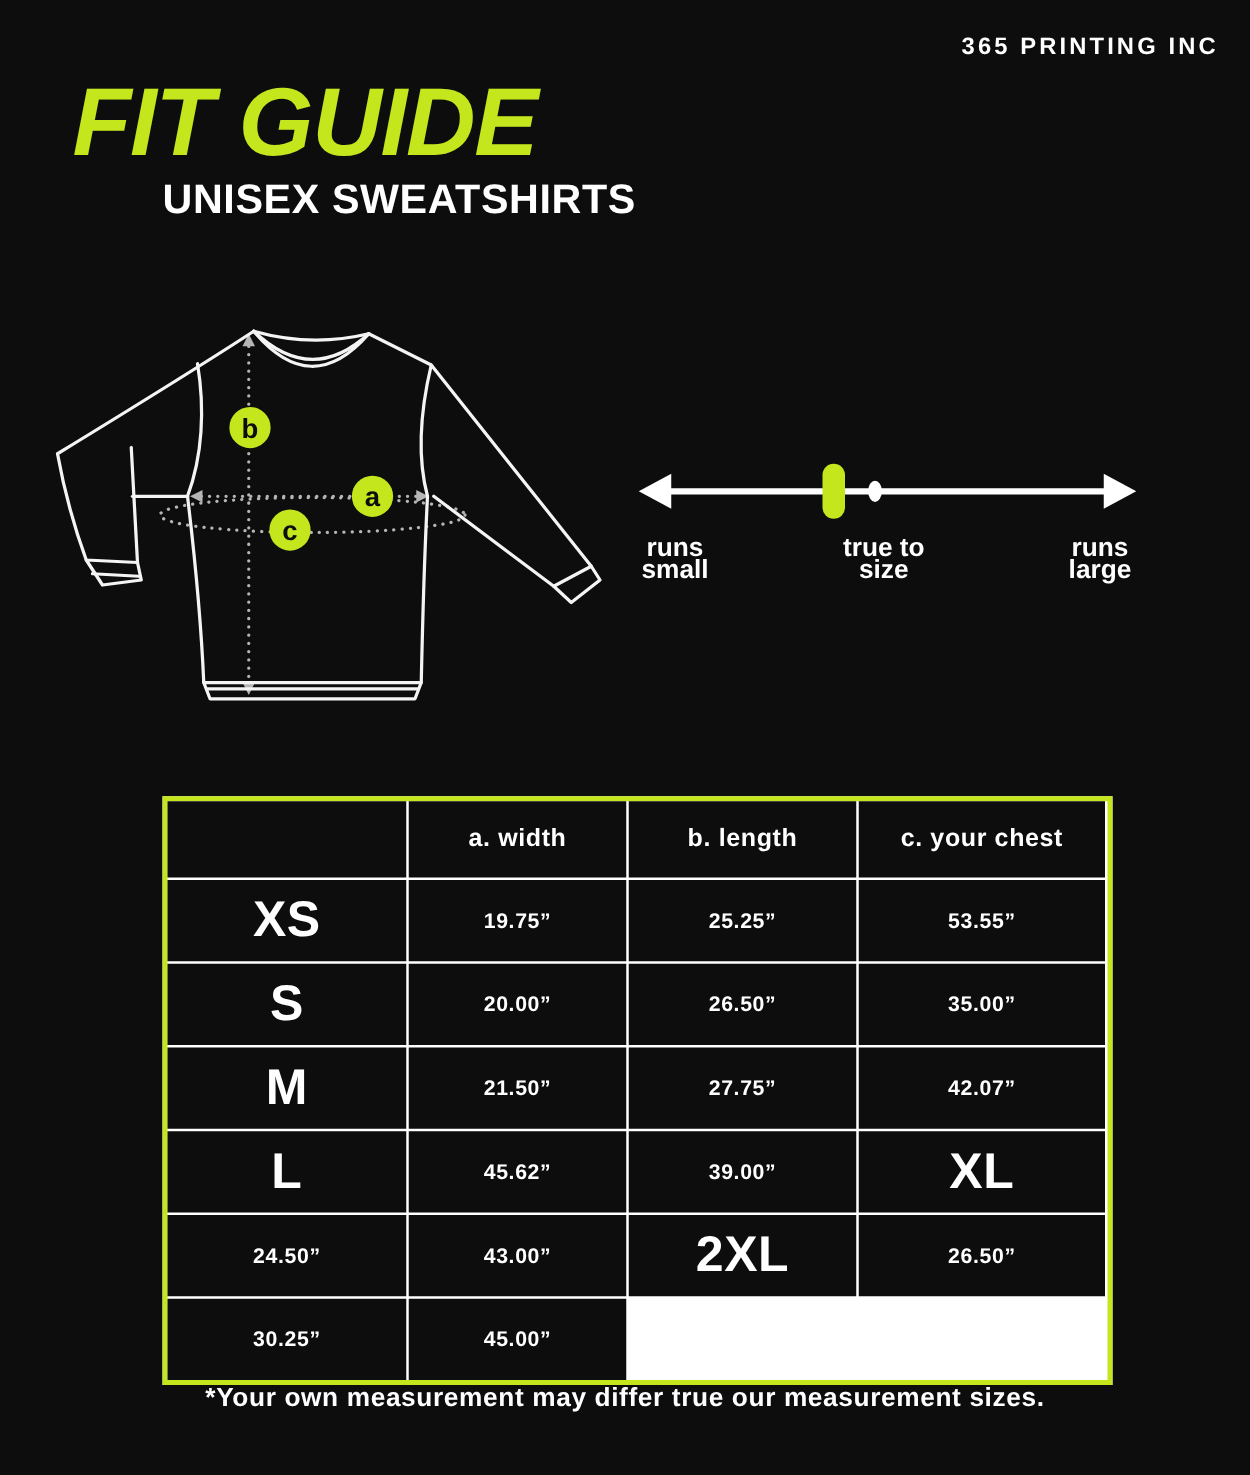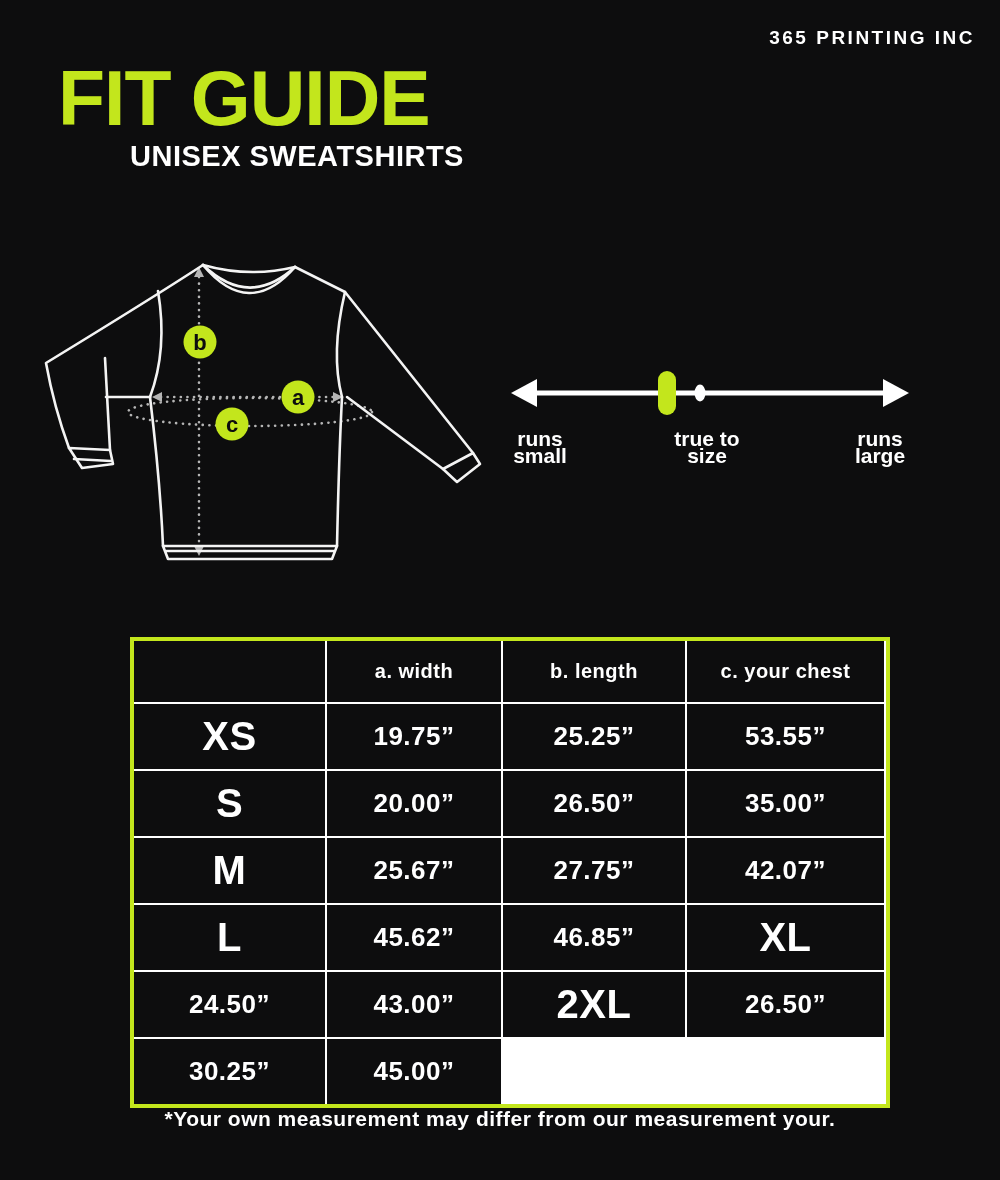--- a/index.html
+++ b/index.html
@@ -20,25 +20,25 @@
   .stage { position: absolute; inset: 0; width: 1000px; height: 1180px; }
 
   .brand {
     position: absolute; top: 27px; right: 25px;
     font-size: 19px; font-weight: bold; letter-spacing: 2.5px;
     color: var(--ink); white-space: nowrap;
   }
   .title {
     position: absolute; left: 58px; top: 60px;
     font-size: 77px; font-weight: bold; letter-spacing: -1px;
-    color: var(--accent); white-space: nowrap; line-height: 1;
+    color: var(--accent); white-space: nowrap; line-height: 1; font-style: italic;
   }
   .subtitle {
     position: absolute; left: 130px; top: 142px;
-    font-size: 29px; font-weight: bold; letter-spacing: 0.5px;
+    font-size: 33px; font-weight: bold; letter-spacing: 0.5px;
     color: var(--ink); white-space: nowrap; line-height: 1;
   }
 
   .sweatshirt-wrap { position: absolute; left: 30px; top: 245px; width: 460px; height: 340px; }
   .sweatshirt-wrap svg { display: block; width: 100%; height: 100%; }
 
   .scale-wrap { position: absolute; left: 510px; top: 368px; width: 400px; height: 110px; }
   .scale-wrap svg { display: block; width: 400px; height: 56px; }
   .scale-label {
     position: absolute; top: 62px; transform: translateX(-50%);
@@ -59,21 +59,21 @@
     background: var(--ink);
     border: 4px solid var(--accent);
   }
   .size-table .cell {
     background: var(--bg);
     display: flex; align-items: center; justify-content: center;
     color: var(--ink); font-weight: bold;
   }
   .size-table .head { font-size: 20px; letter-spacing: 0.5px; }
   .size-table .size { font-size: 40px; letter-spacing: 0.5px; }
-  .size-table .val  { font-size: 26px; letter-spacing: 0.5px; }
+  .size-table .val  { font-size: 17px; letter-spacing: 0.5px; }
 
   .footnote {
     position: absolute; left: 0; top: 1107px; width: 1000px;
     text-align: center; font-size: 21px; font-weight: bold;
     letter-spacing: 0.5px; color: var(--ink); white-space: nowrap;
   }
 </style>
 </head>
 <body>
 
@@ -161,33 +161,33 @@
     <div class="cell val">19.75”</div>
     <div class="cell val">25.25”</div>
     <div class="cell val">53.55”</div>
 
     <div class="cell size">S</div>
     <div class="cell val">20.00”</div>
     <div class="cell val">26.50”</div>
     <div class="cell val">35.00”</div>
 
     <div class="cell size">M</div>
-    <div class="cell val">25.67”</div>
+    <div class="cell val">21.50”</div>
     <div class="cell val">27.75”</div>
     <div class="cell val">42.07”</div>
 
     <div class="cell size">L</div>
     <div class="cell val">45.62”</div>
-    <div class="cell val">46.85”</div>
+    <div class="cell val">39.00”</div>
 
     <div class="cell size">XL</div>
     <div class="cell val">24.50”</div>
     <div class="cell val">43.00”</div>
 
     <div class="cell size">2XL</div>
     <div class="cell val">26.50”</div>
     <div class="cell val">30.25”</div>
     <div class="cell val">45.00”</div>
   </div>
 
-  <div class="footnote">*Your own measurement may differ from our measurement your.</div>
+  <div class="footnote">*Your own measurement may differ true our measurement sizes.</div>
 
 </div>
 
 </body></html>

